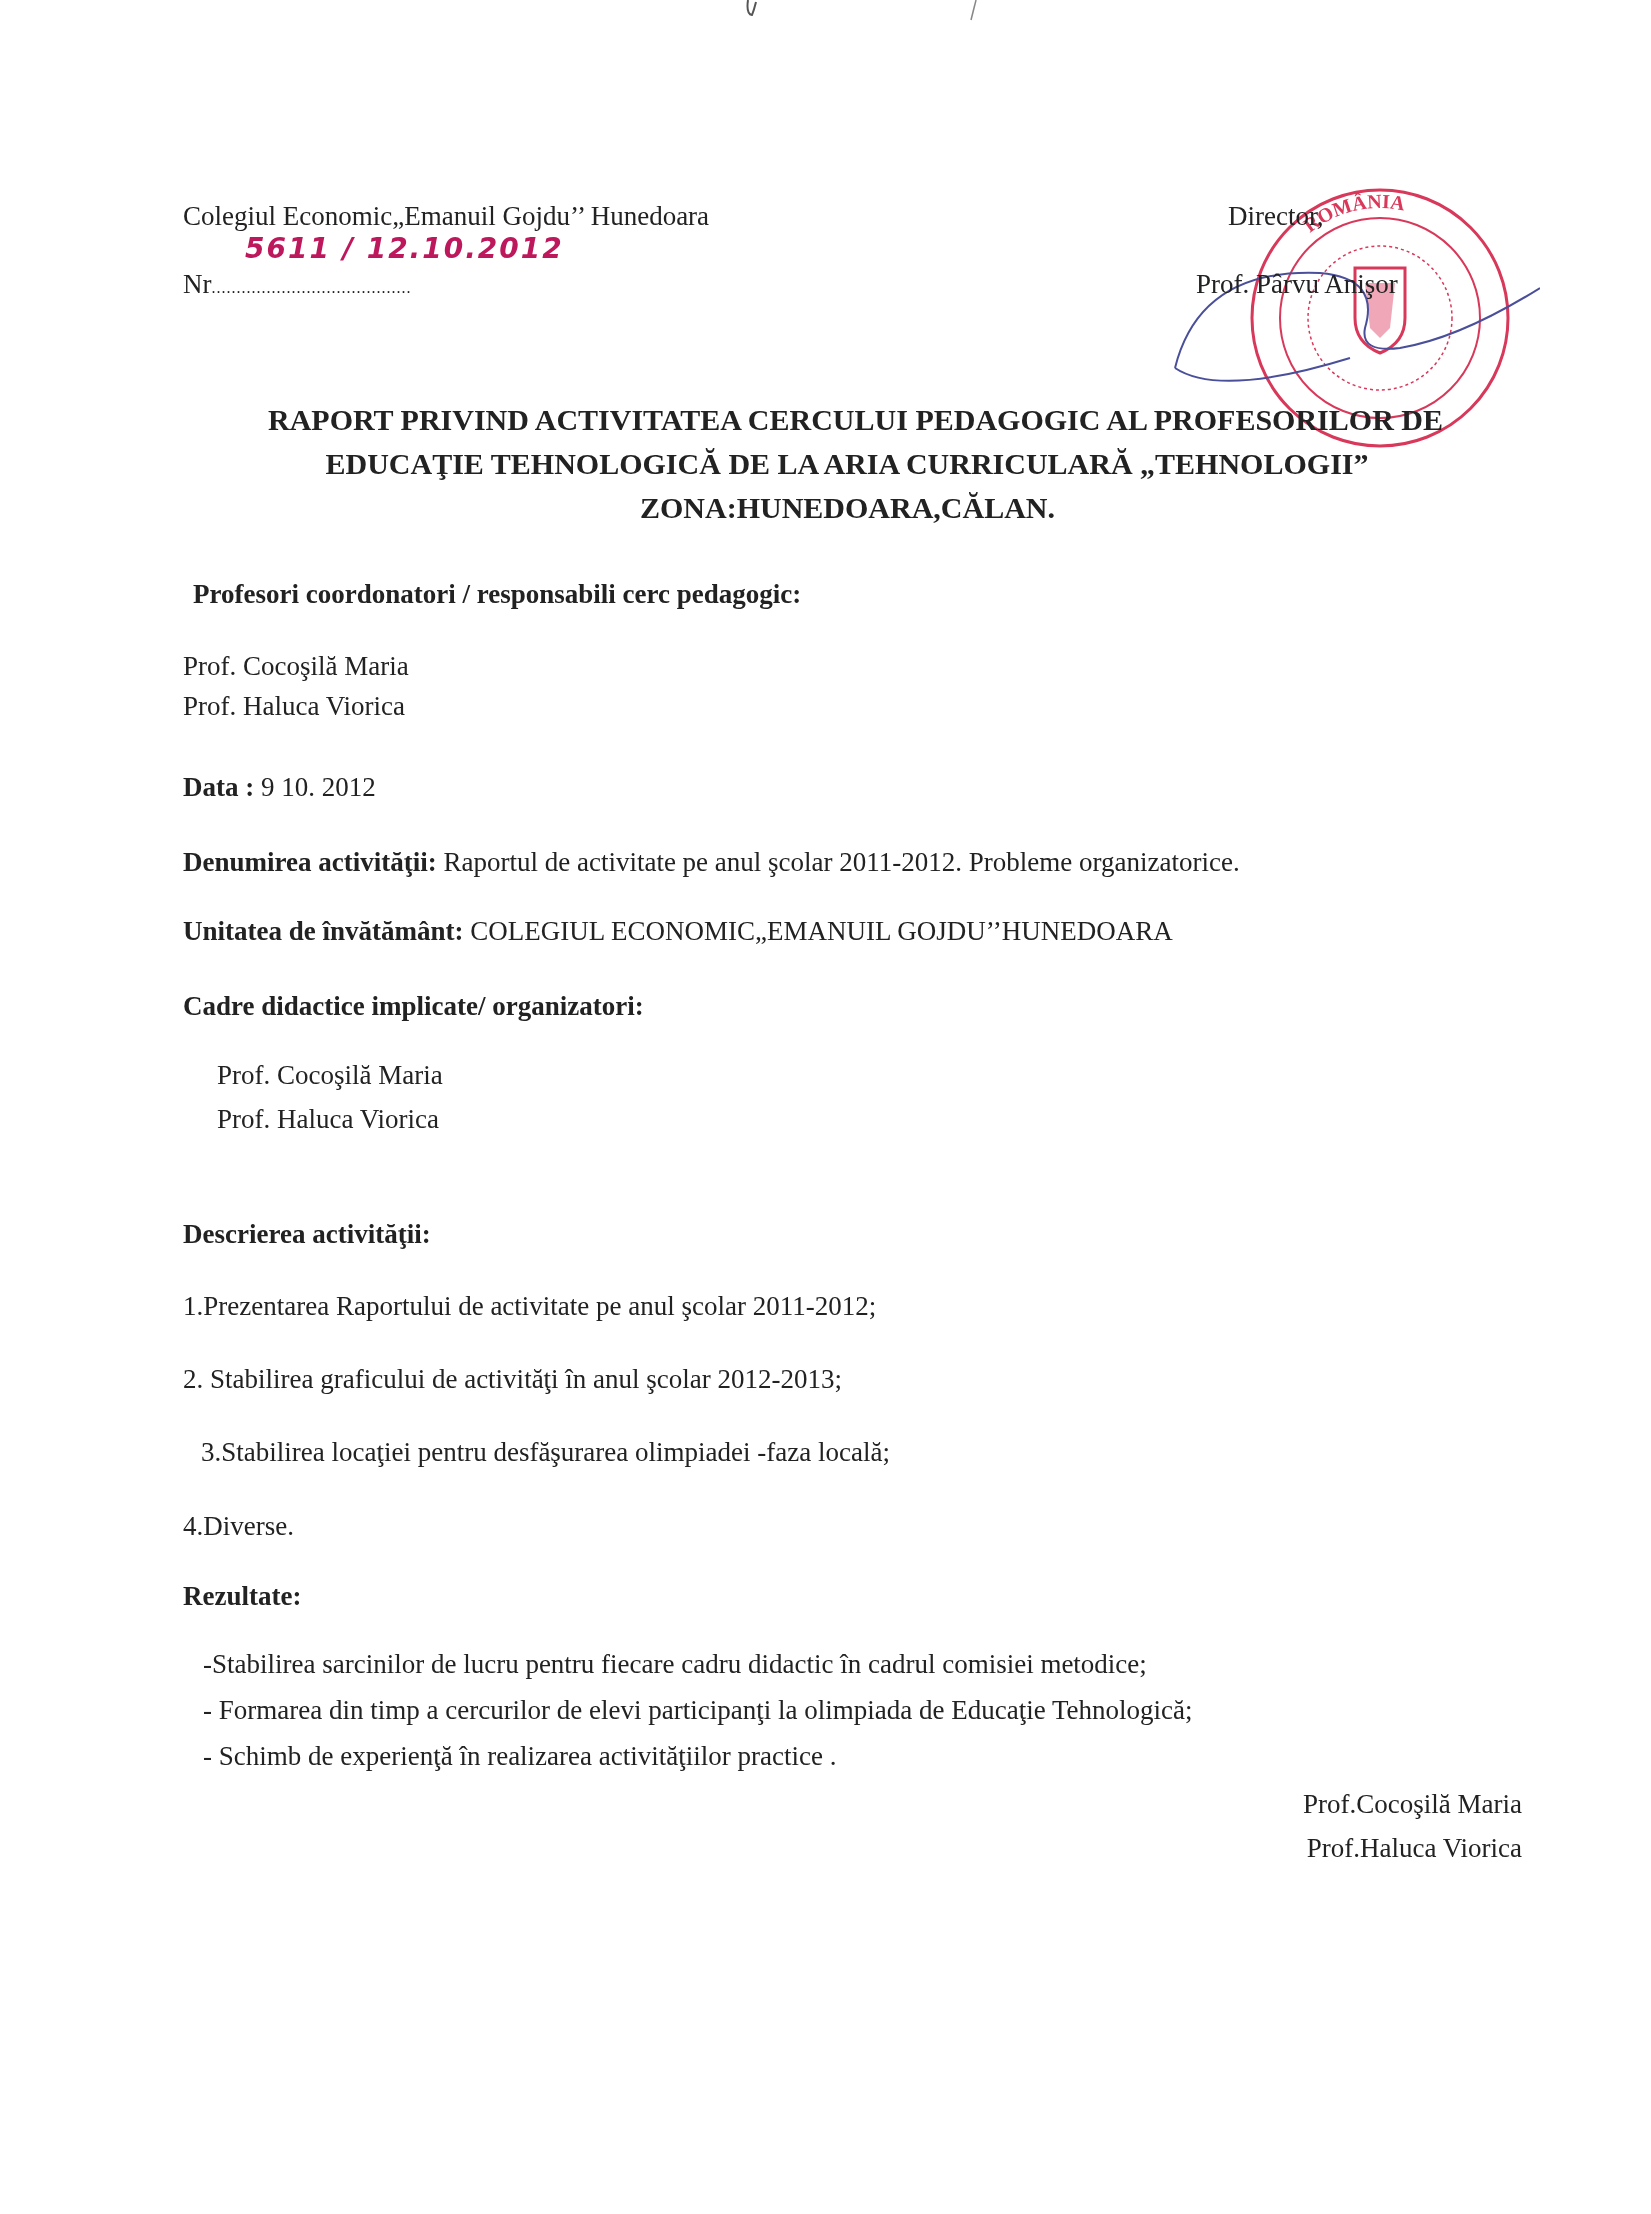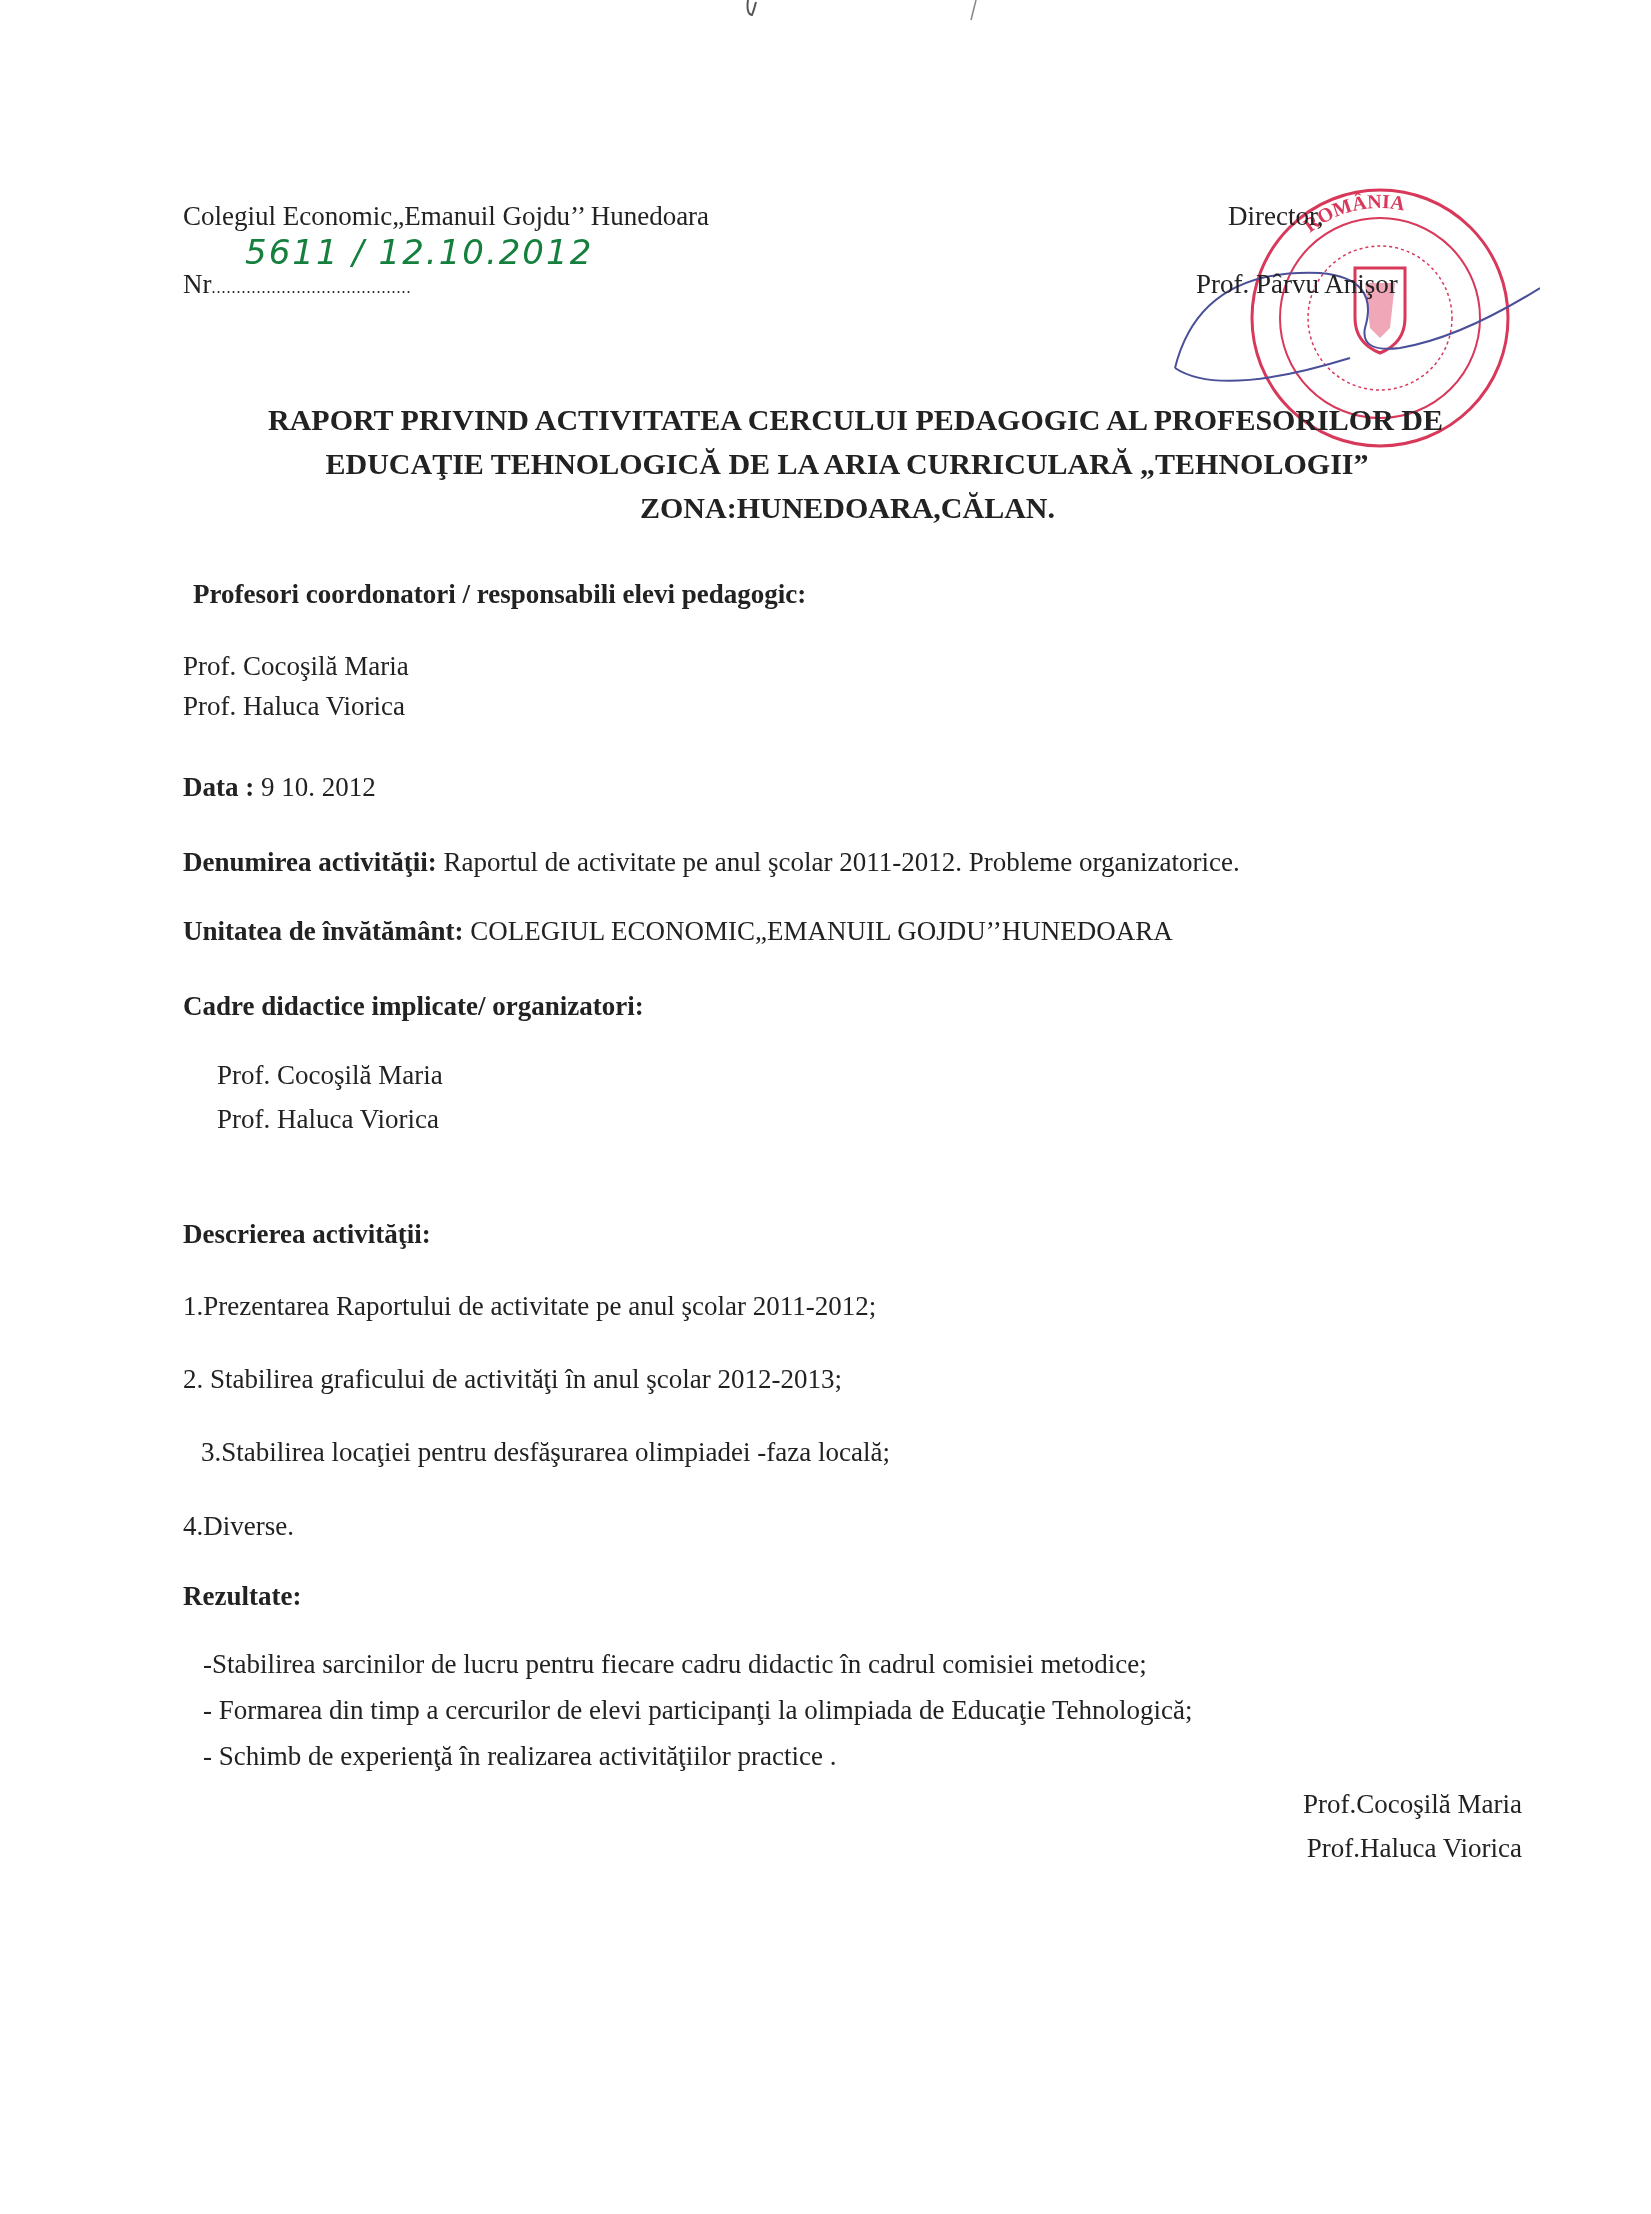--- a/index.html
+++ b/index.html
@@ -3,21 +3,21 @@
   <meta charset="utf-8">
   <style>
     html, body { margin: 0; padding: 0; }
     body {
       width: 1651px; height: 2214px; background: #ffffff; position: relative; overflow: hidden;
       font-family: "Liberation Serif", "DejaVu Serif", serif; color: #222;
     }
     .abs { position: absolute; }
     .t { font-size: 27px; line-height: 32px; white-space: nowrap; }
     .b { font-weight: bold; }
-    .hand { font-family: "DejaVu Sans", sans-serif; color: #15803d; font-style: italic; font-size: 34px; letter-spacing: 2px; }
+    .hand { font-family: "DejaVu Sans", sans-serif; color: #be185d; font-style: italic; font-size: 28px; letter-spacing: 2px; font-weight: bold; }
     .title { font-size: 30px; line-height: 44px; font-weight: bold; text-align: center; white-space: nowrap; margin-left: 40px; }
     .stamp { position: absolute; left: 1160px; top: 168px; width: 380px; height: 290px; }
     .right { text-align: right; }
   </style>
 </head>
 <body>
 
 <svg class="abs" style="left:740px;top:0;width:240px;height:25px" viewBox="0 0 240 25">
   <path d="M8 0 Q6 14 12 15 Q14 10 16 2" stroke="#555" stroke-width="2" fill="none"></path>
   <path d="M236 0 L231 20" stroke="#888" stroke-width="1.5" fill="none"></path>
@@ -49,21 +49,21 @@
 
 <div class="abs t" style="left:1228px;top:200px">Director,</div>
 <div class="abs t" style="left:1196px;top:268px">Prof. Pârvu Anişor</div>
 
 <div class="abs" style="left:0;top:398px;width:1651px">
   <div class="title" style="padding-left:20px">RAPORT PRIVIND ACTIVITATEA CERCULUI PEDAGOGIC AL PROFESORILOR DE</div>
   <div class="title" style="padding-left:3px">EDUCAŢIE TEHNOLOGICĂ DE LA ARIA CURRICULARĂ „TEHNOLOGII”</div>
   <div class="title" style="padding-left:4px">ZONA:HUNEDOARA,CĂLAN.</div>
 </div>
 
-<div class="abs t b" style="left:193px;top:578px">Profesori coordonatori / responsabili elevi pedagogic:</div>
+<div class="abs t b" style="left:193px;top:578px">Profesori coordonatori / responsabili cerc pedagogic:</div>
 <div class="abs t" style="left:183px;top:650px">Prof. Cocoşilă Maria</div>
 <div class="abs t" style="left:183px;top:690px">Prof. Haluca Viorica</div>
 
 <div class="abs t" style="left:183px;top:771px">
   <span class="b">Data :</span><span> 9 10. 2012</span>
 </div>
 
 <div class="abs t" style="left:183px;top:846px">
   <span class="b">Denumirea activităţii:</span><span> Raportul de activitate pe anul şcolar 2011-2012. Probleme organizatorice.</span>
 </div>

